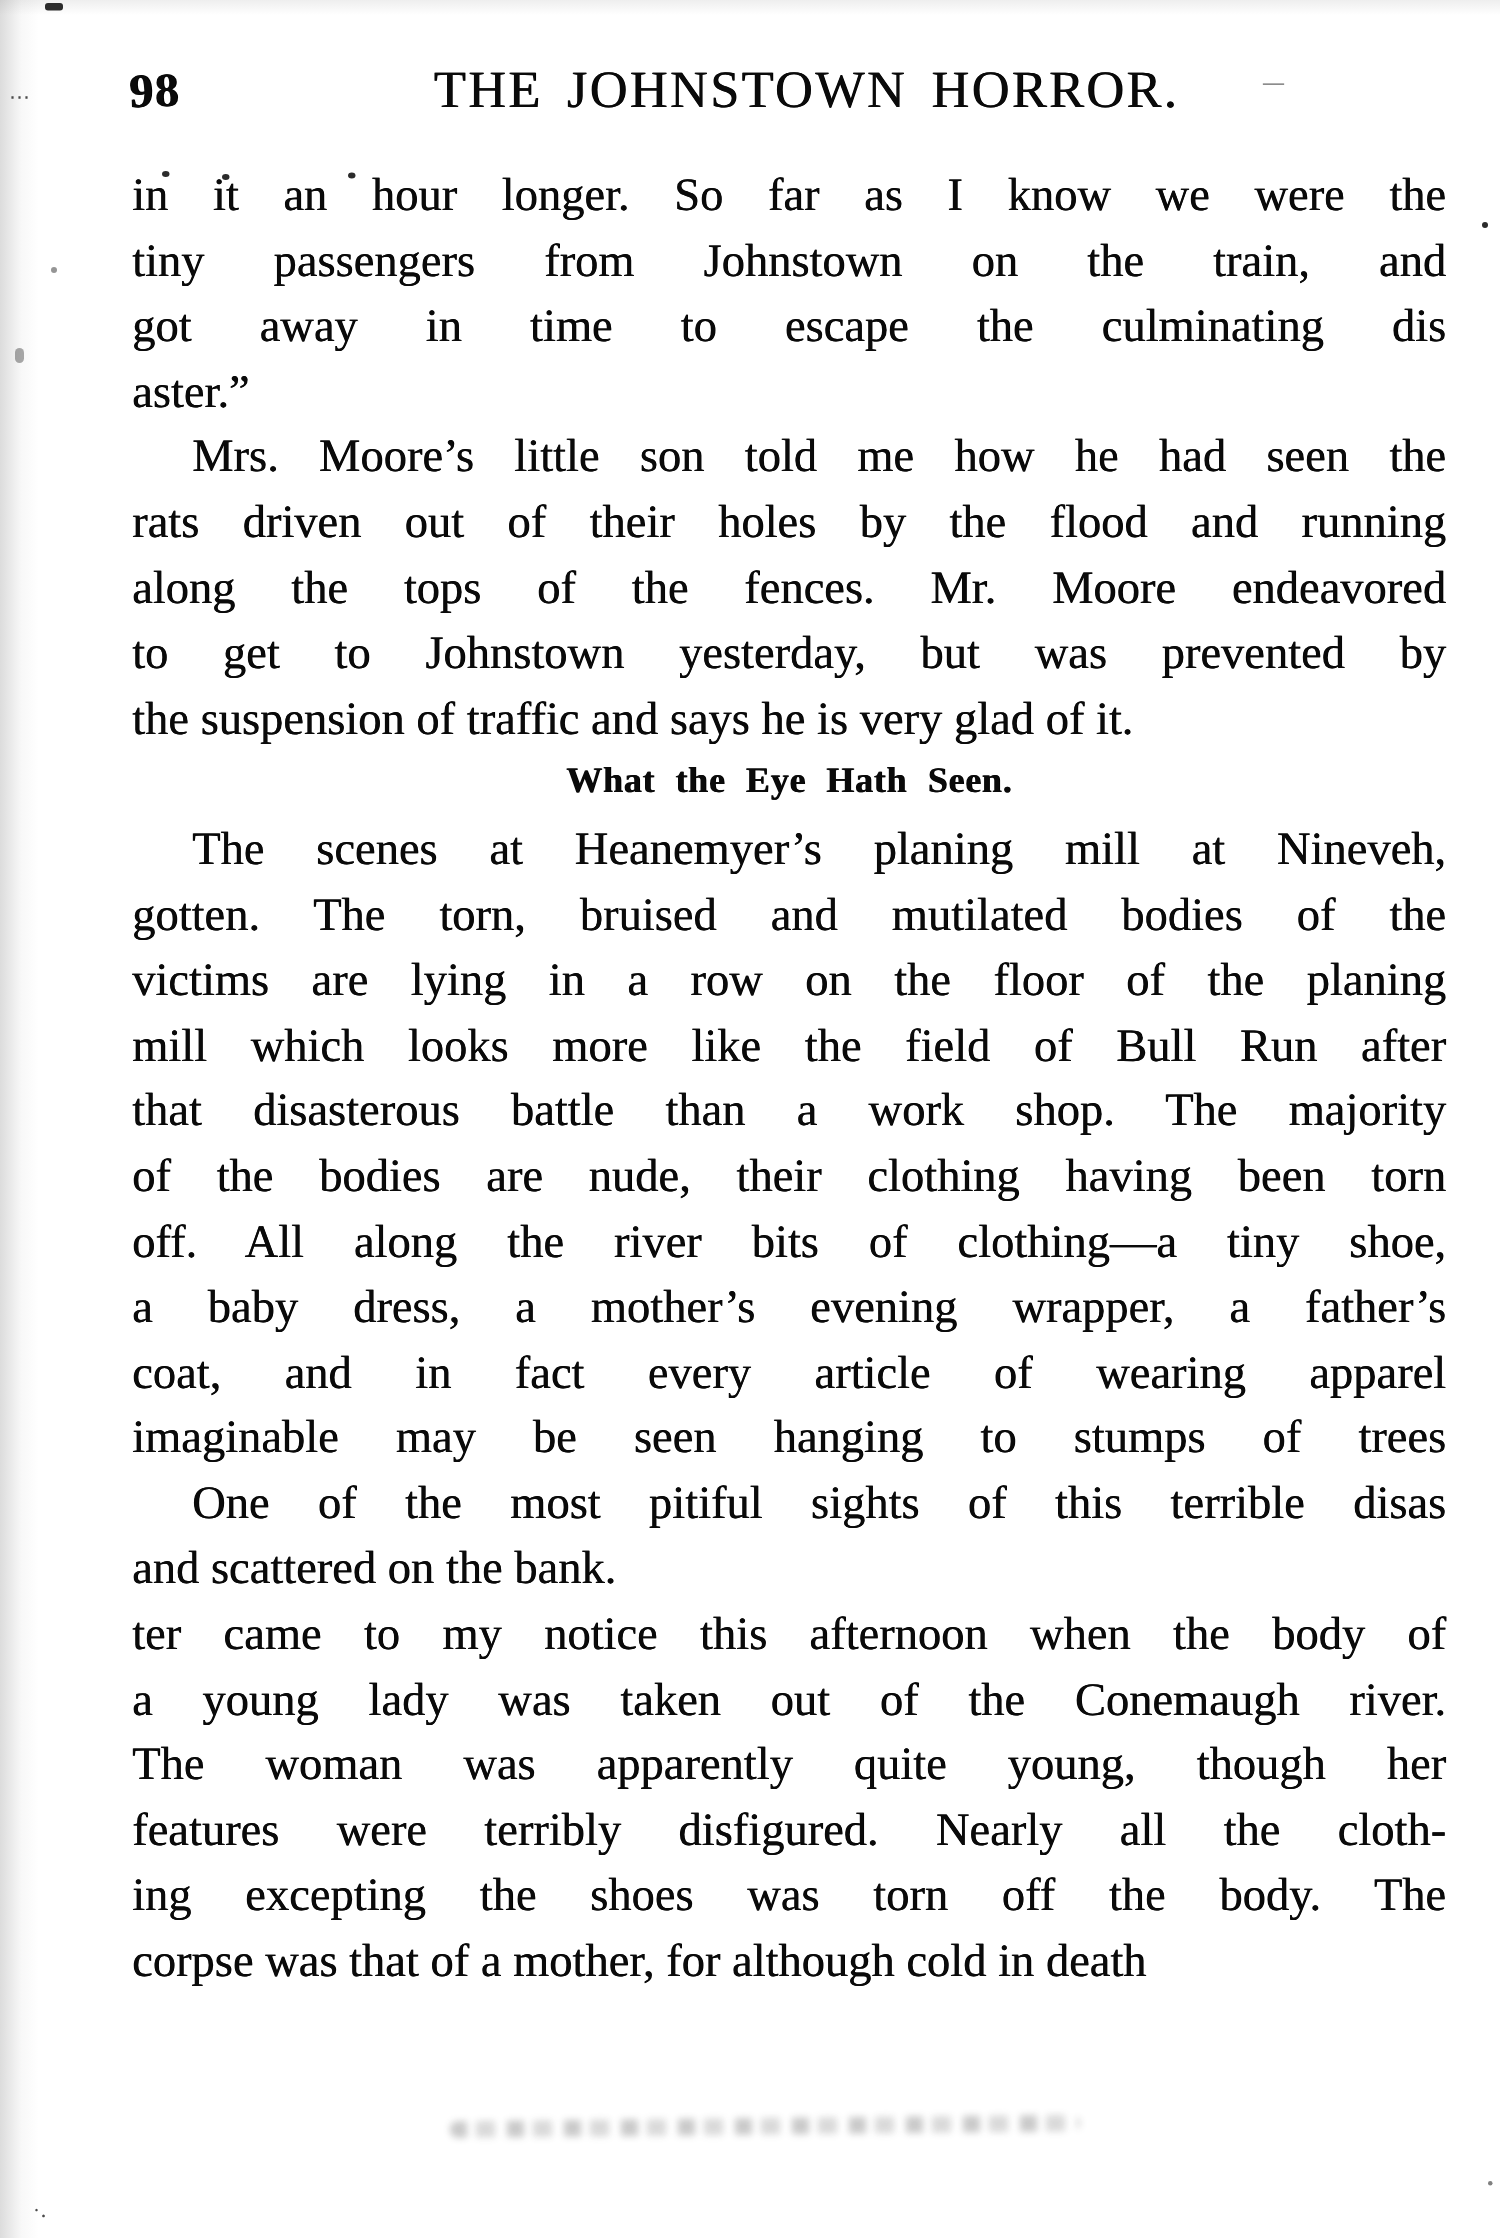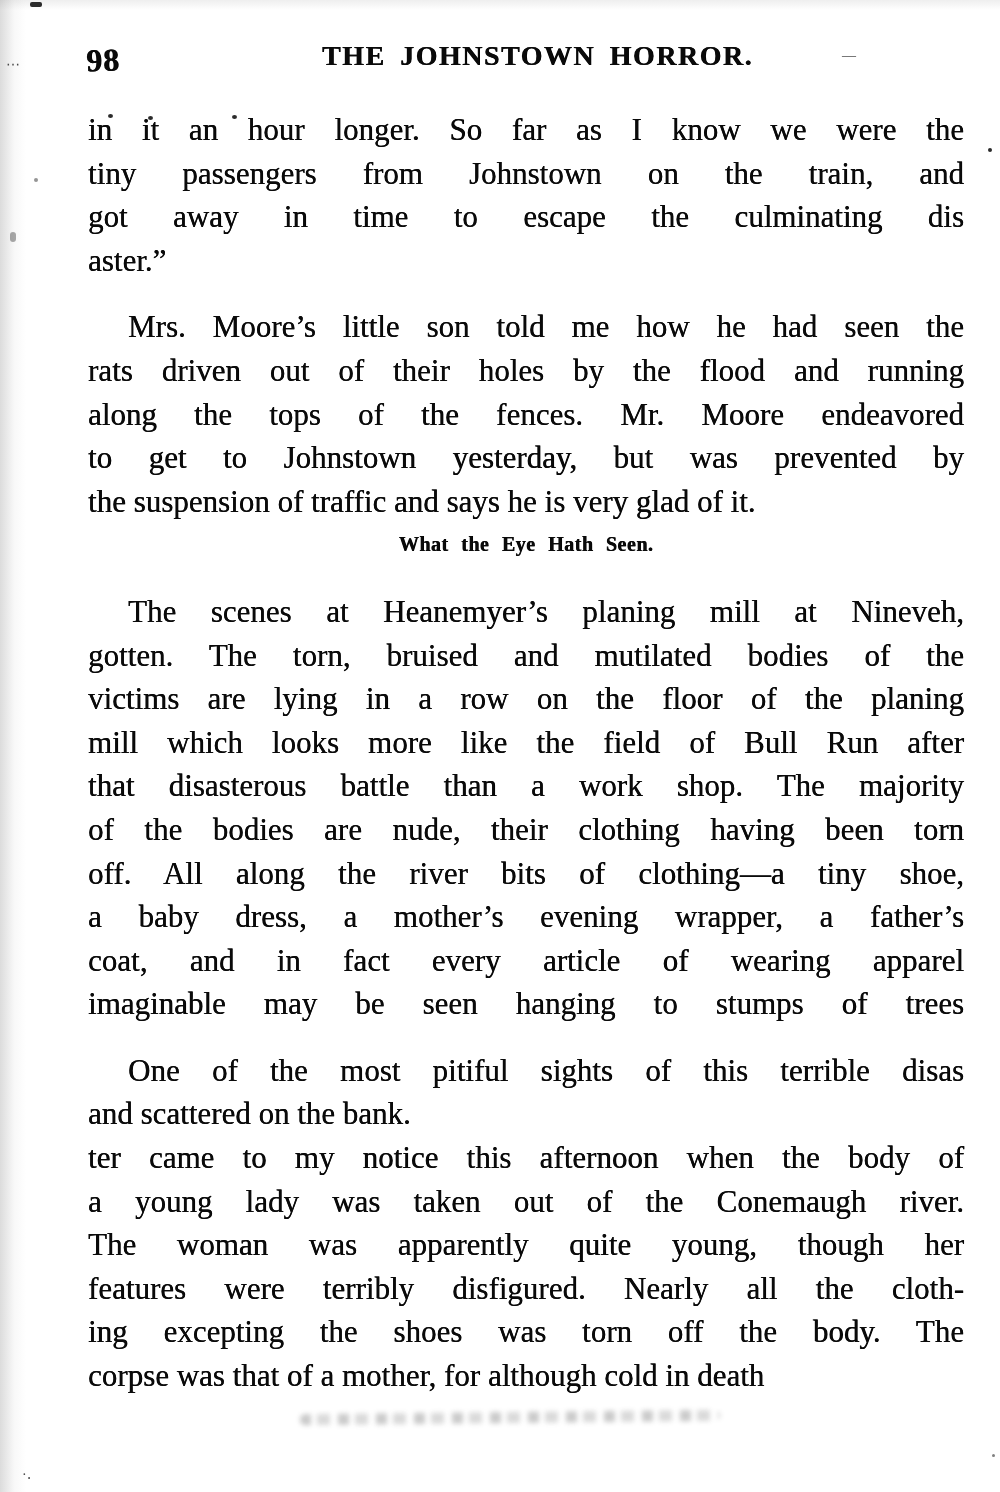--- a/index.html
+++ b/index.html
@@ -43,22 +43,22 @@
     position: absolute;
     left: -14px;
     top: 2px;
     font-size: 32px;
     font-weight: bold;
     letter-spacing: 1px;
     transform: rotate(-2deg);
     text-shadow: 0.6px 0 0 #000;
   }
   .title {
-    font-size: 28px;
-    font-weight: bold;
+    font-size: 35px;
+    font-weight: normal;
     letter-spacing: 1.5px;
     word-spacing: 6px;
     text-shadow: 0.4px 0 0 #000;
   }
   .body-text {
     position: absolute;
     top: 108px;
     left: 88px;
     width: 876px;
     font-size: 31px;
@@ -69,27 +69,26 @@
     text-align: justify;
     text-align-last: justify;
     white-space: nowrap;
     text-shadow: 0.3px 0 0 #000;
   }
   .line.last {
     text-align-last: left;
   }
   .line.indent {
     text-indent: 40px;
-    margin-top: 23px;
   }
   .section-heading {
     height: 43.6px;
     line-height: 43.6px;
     text-align: center;
-    font-size: 20px;
+    font-size: 24px;
     font-weight: bold;
     letter-spacing: 0.5px;
     word-spacing: 7px;
     text-shadow: 0.5px 0 0 #000;
   }
   
   .ink-smudge {
     position: absolute;
     left: 300px;
     top: 1412px;

